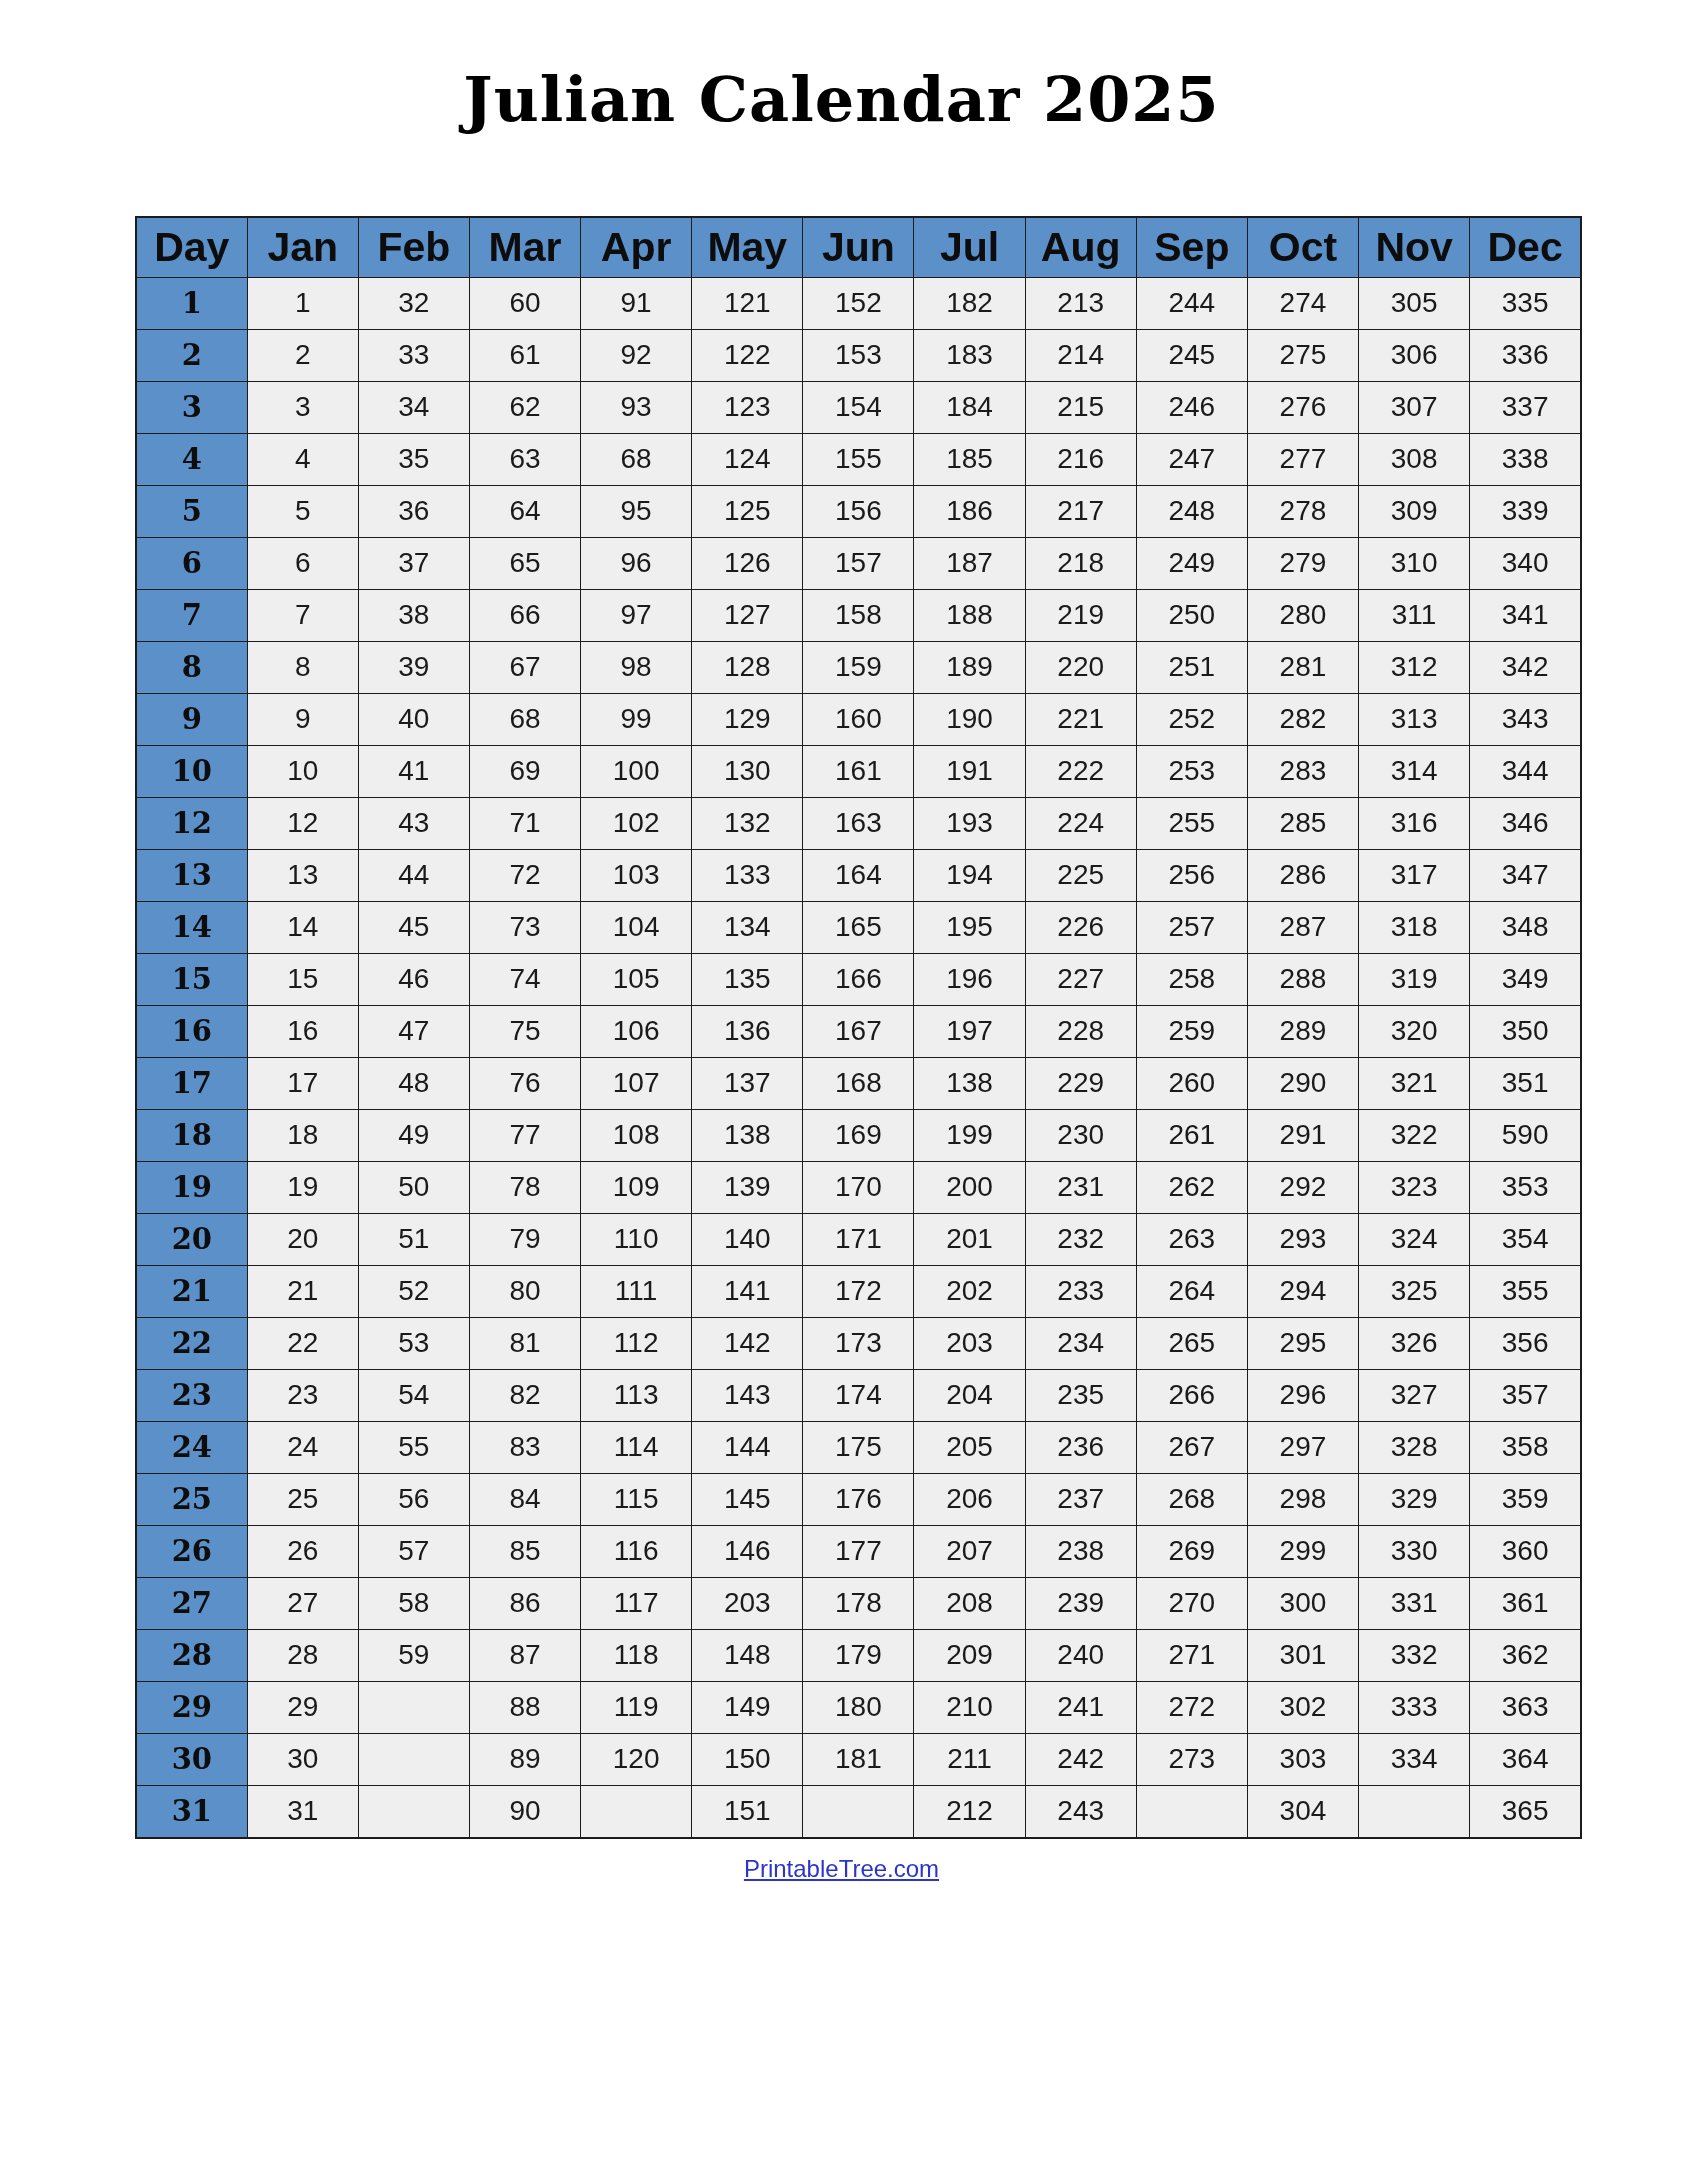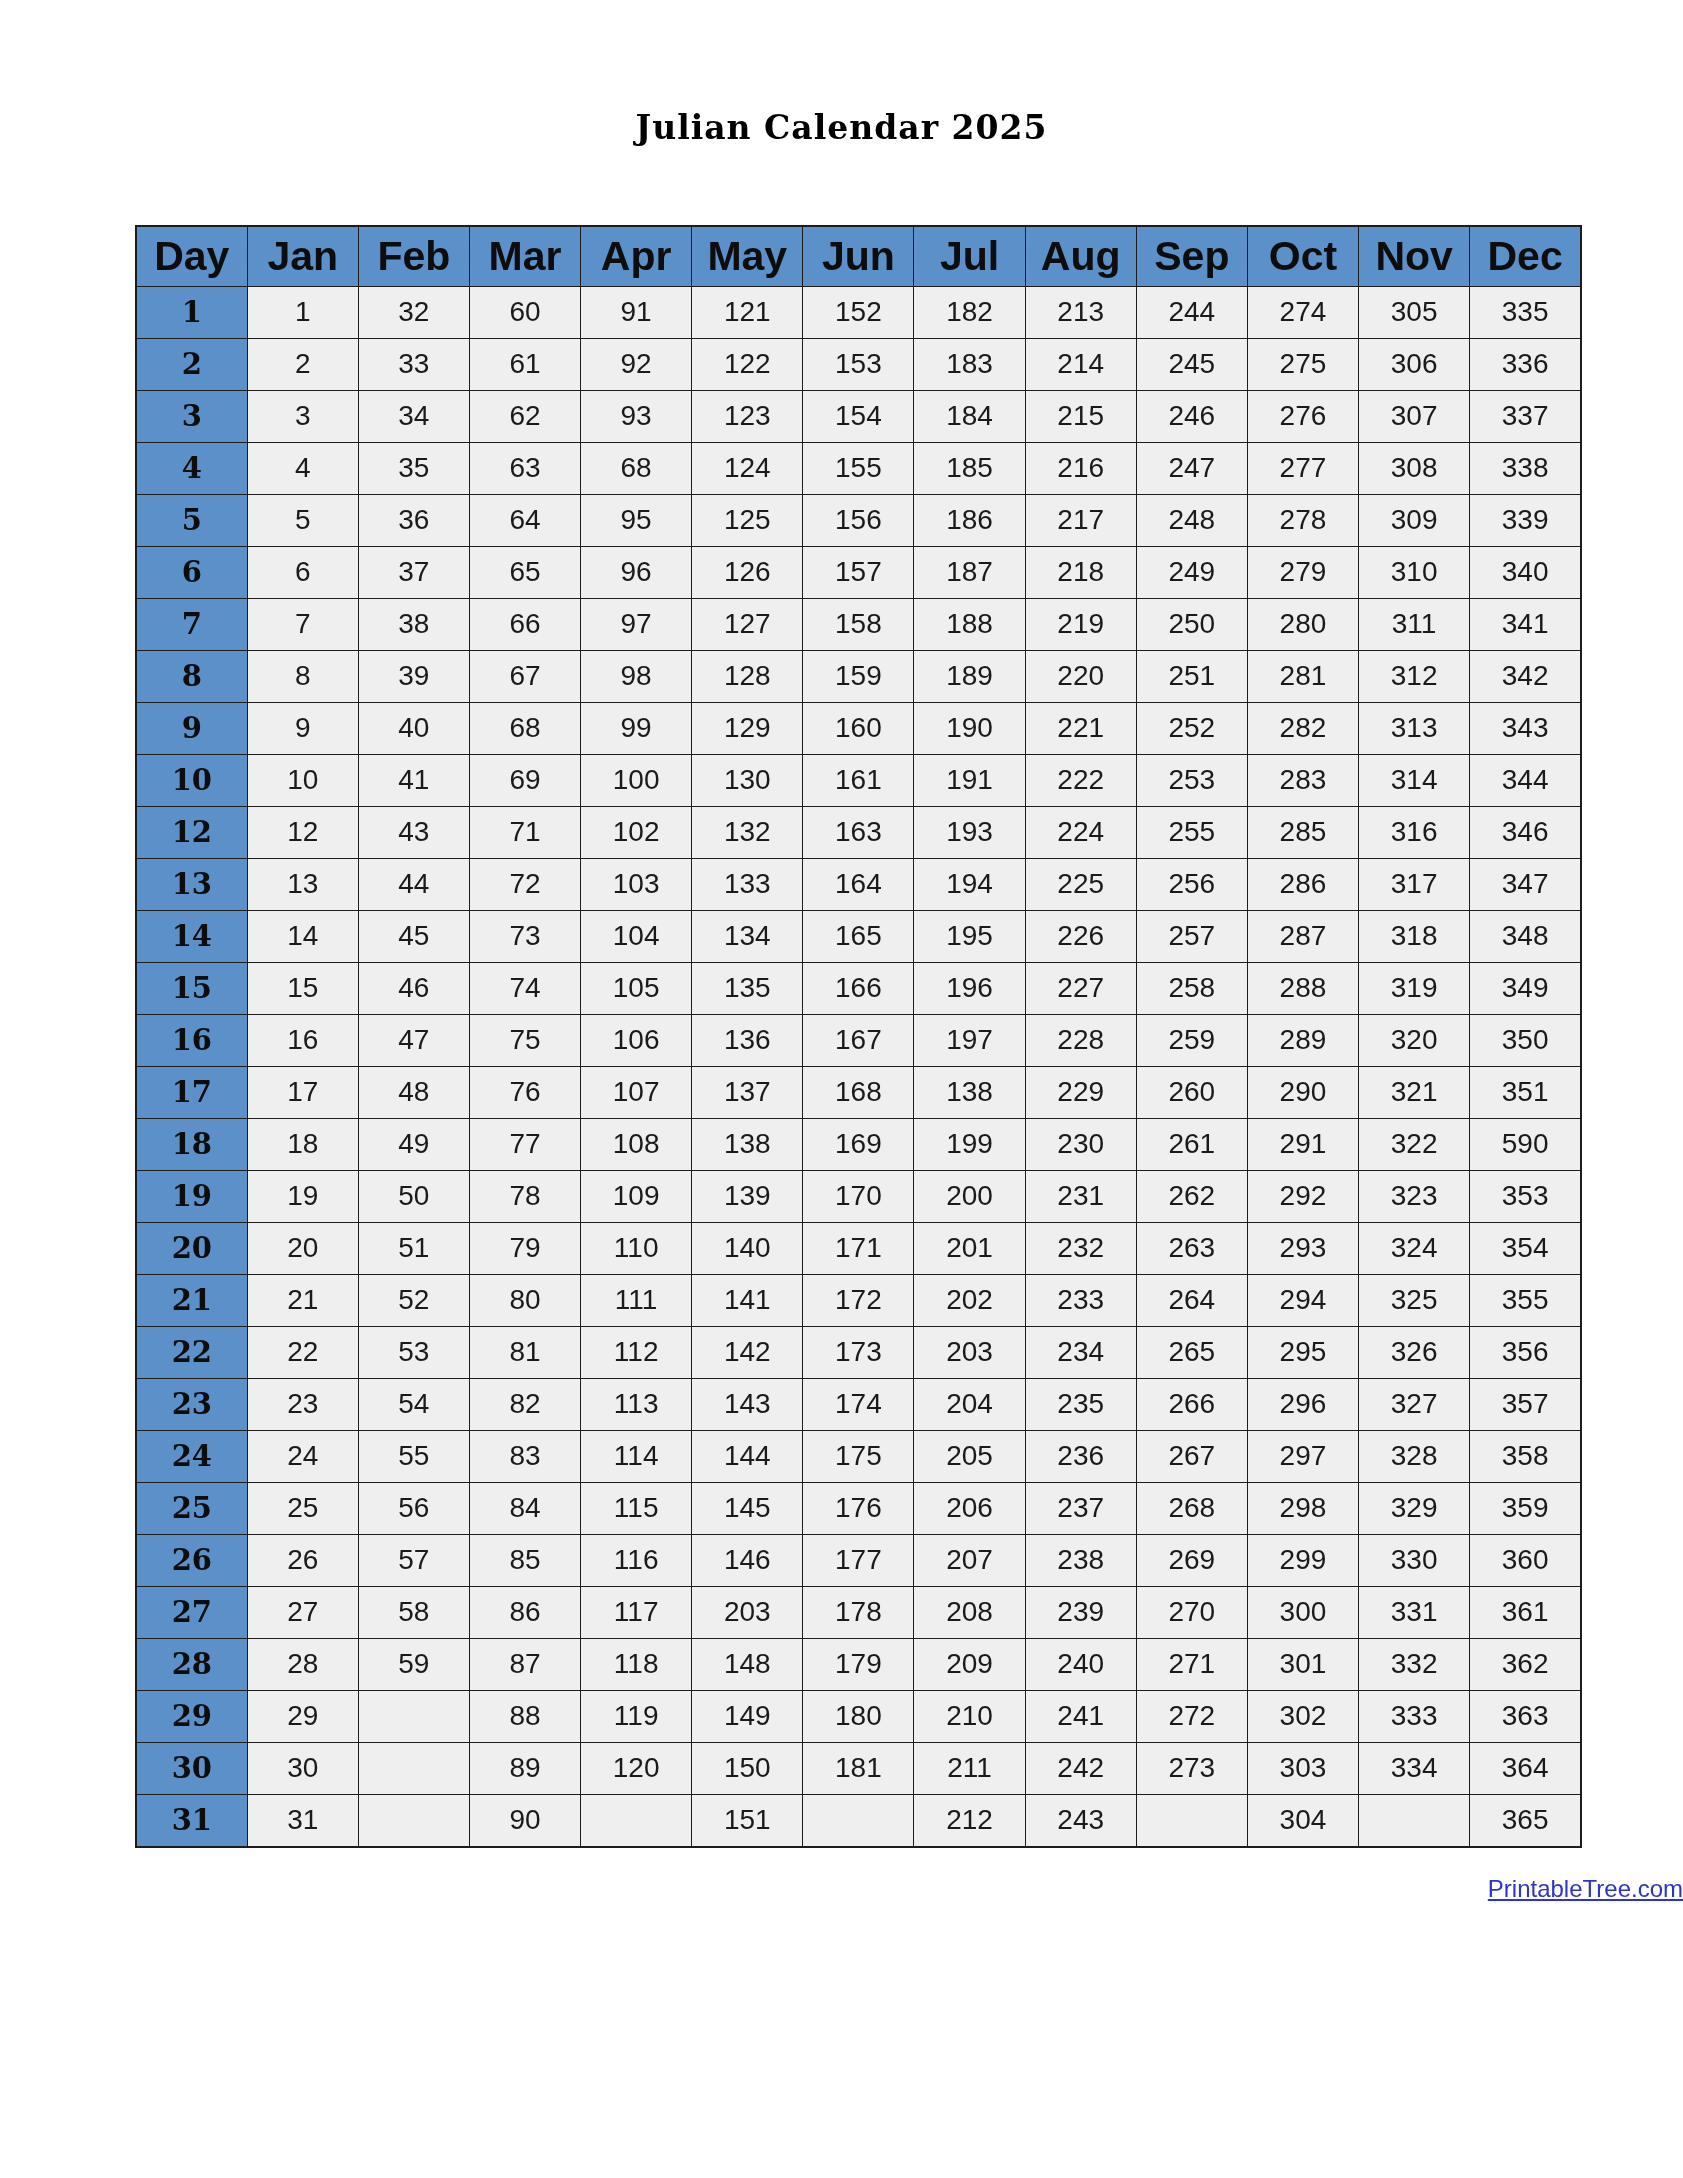--- a/index.html
+++ b/index.html
@@ -12,25 +12,25 @@
   }
   .page {
     position: relative;
     width: 1683px;
     height: 2178px;
     background: #ffffff;
     overflow: hidden;
   }
   .title {
     margin: 0;
-    padding-top: 107px;
+    padding-top: 60px;
     text-align: center;
     font-family: "DejaVu Serif", serif;
     font-weight: bold;
-    font-size: 33px;
+    font-size: 62px;
     line-height: 1.3;
     color: #000000;
     letter-spacing: 1px;
   }
   table.cal {
     border-collapse: collapse;
     table-layout: fixed;
     width: 1447px;
     margin: 75px 0 0 135px;
     border: 2px solid var(--border-color, #1c1c1c);
@@ -58,22 +58,22 @@
     color: #1a1a1a;
   }
   table.cal tbody td.day {
     background: var(--day-col-bg, #5b90c8);
     font-family: "DejaVu Serif", serif;
     font-weight: bold;
     font-size: 29px;
     color: #0d0d0d;
   }
   .footer {
-    text-align: right;
-    margin-top: 27px;
+    text-align: center;
+    margin-top: 16px;
   }
   .site-link {
     font-family: "Liberation Sans", sans-serif;
     font-size: 24px;
     color: var(--link-color, #2b35cb);
     text-decoration: underline;
     cursor: pointer;
   }
 </style>
 </head>

